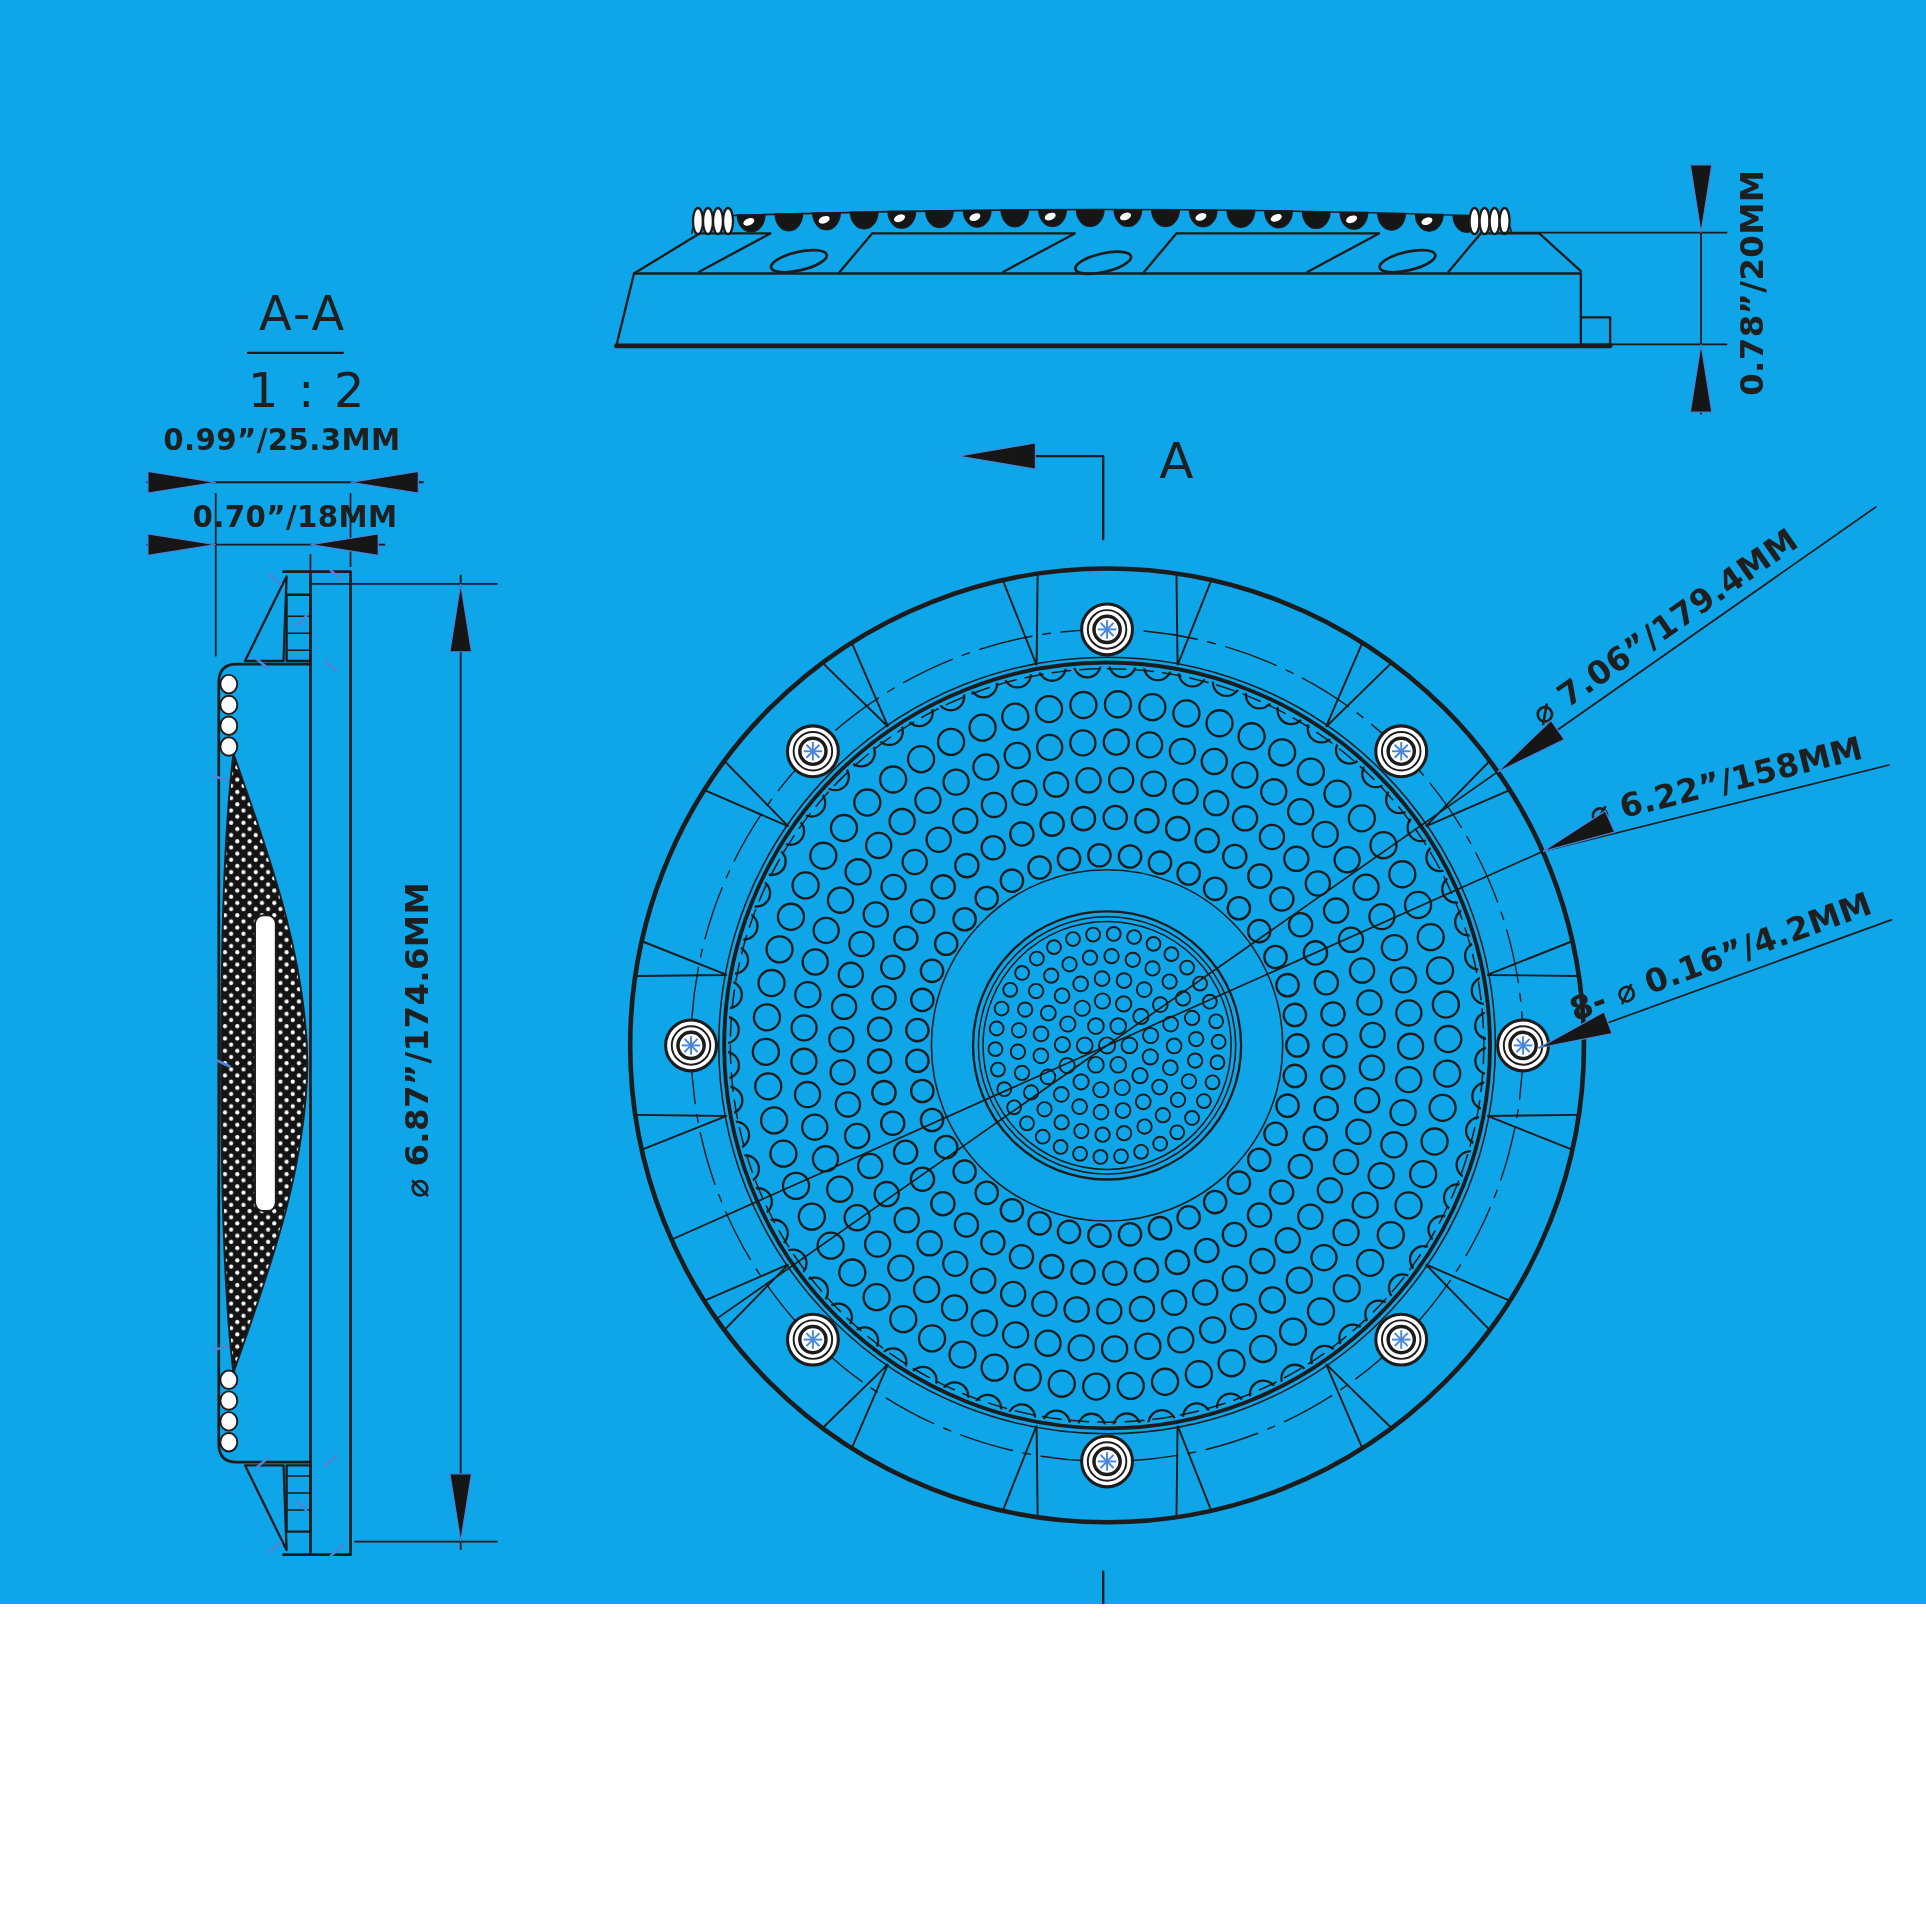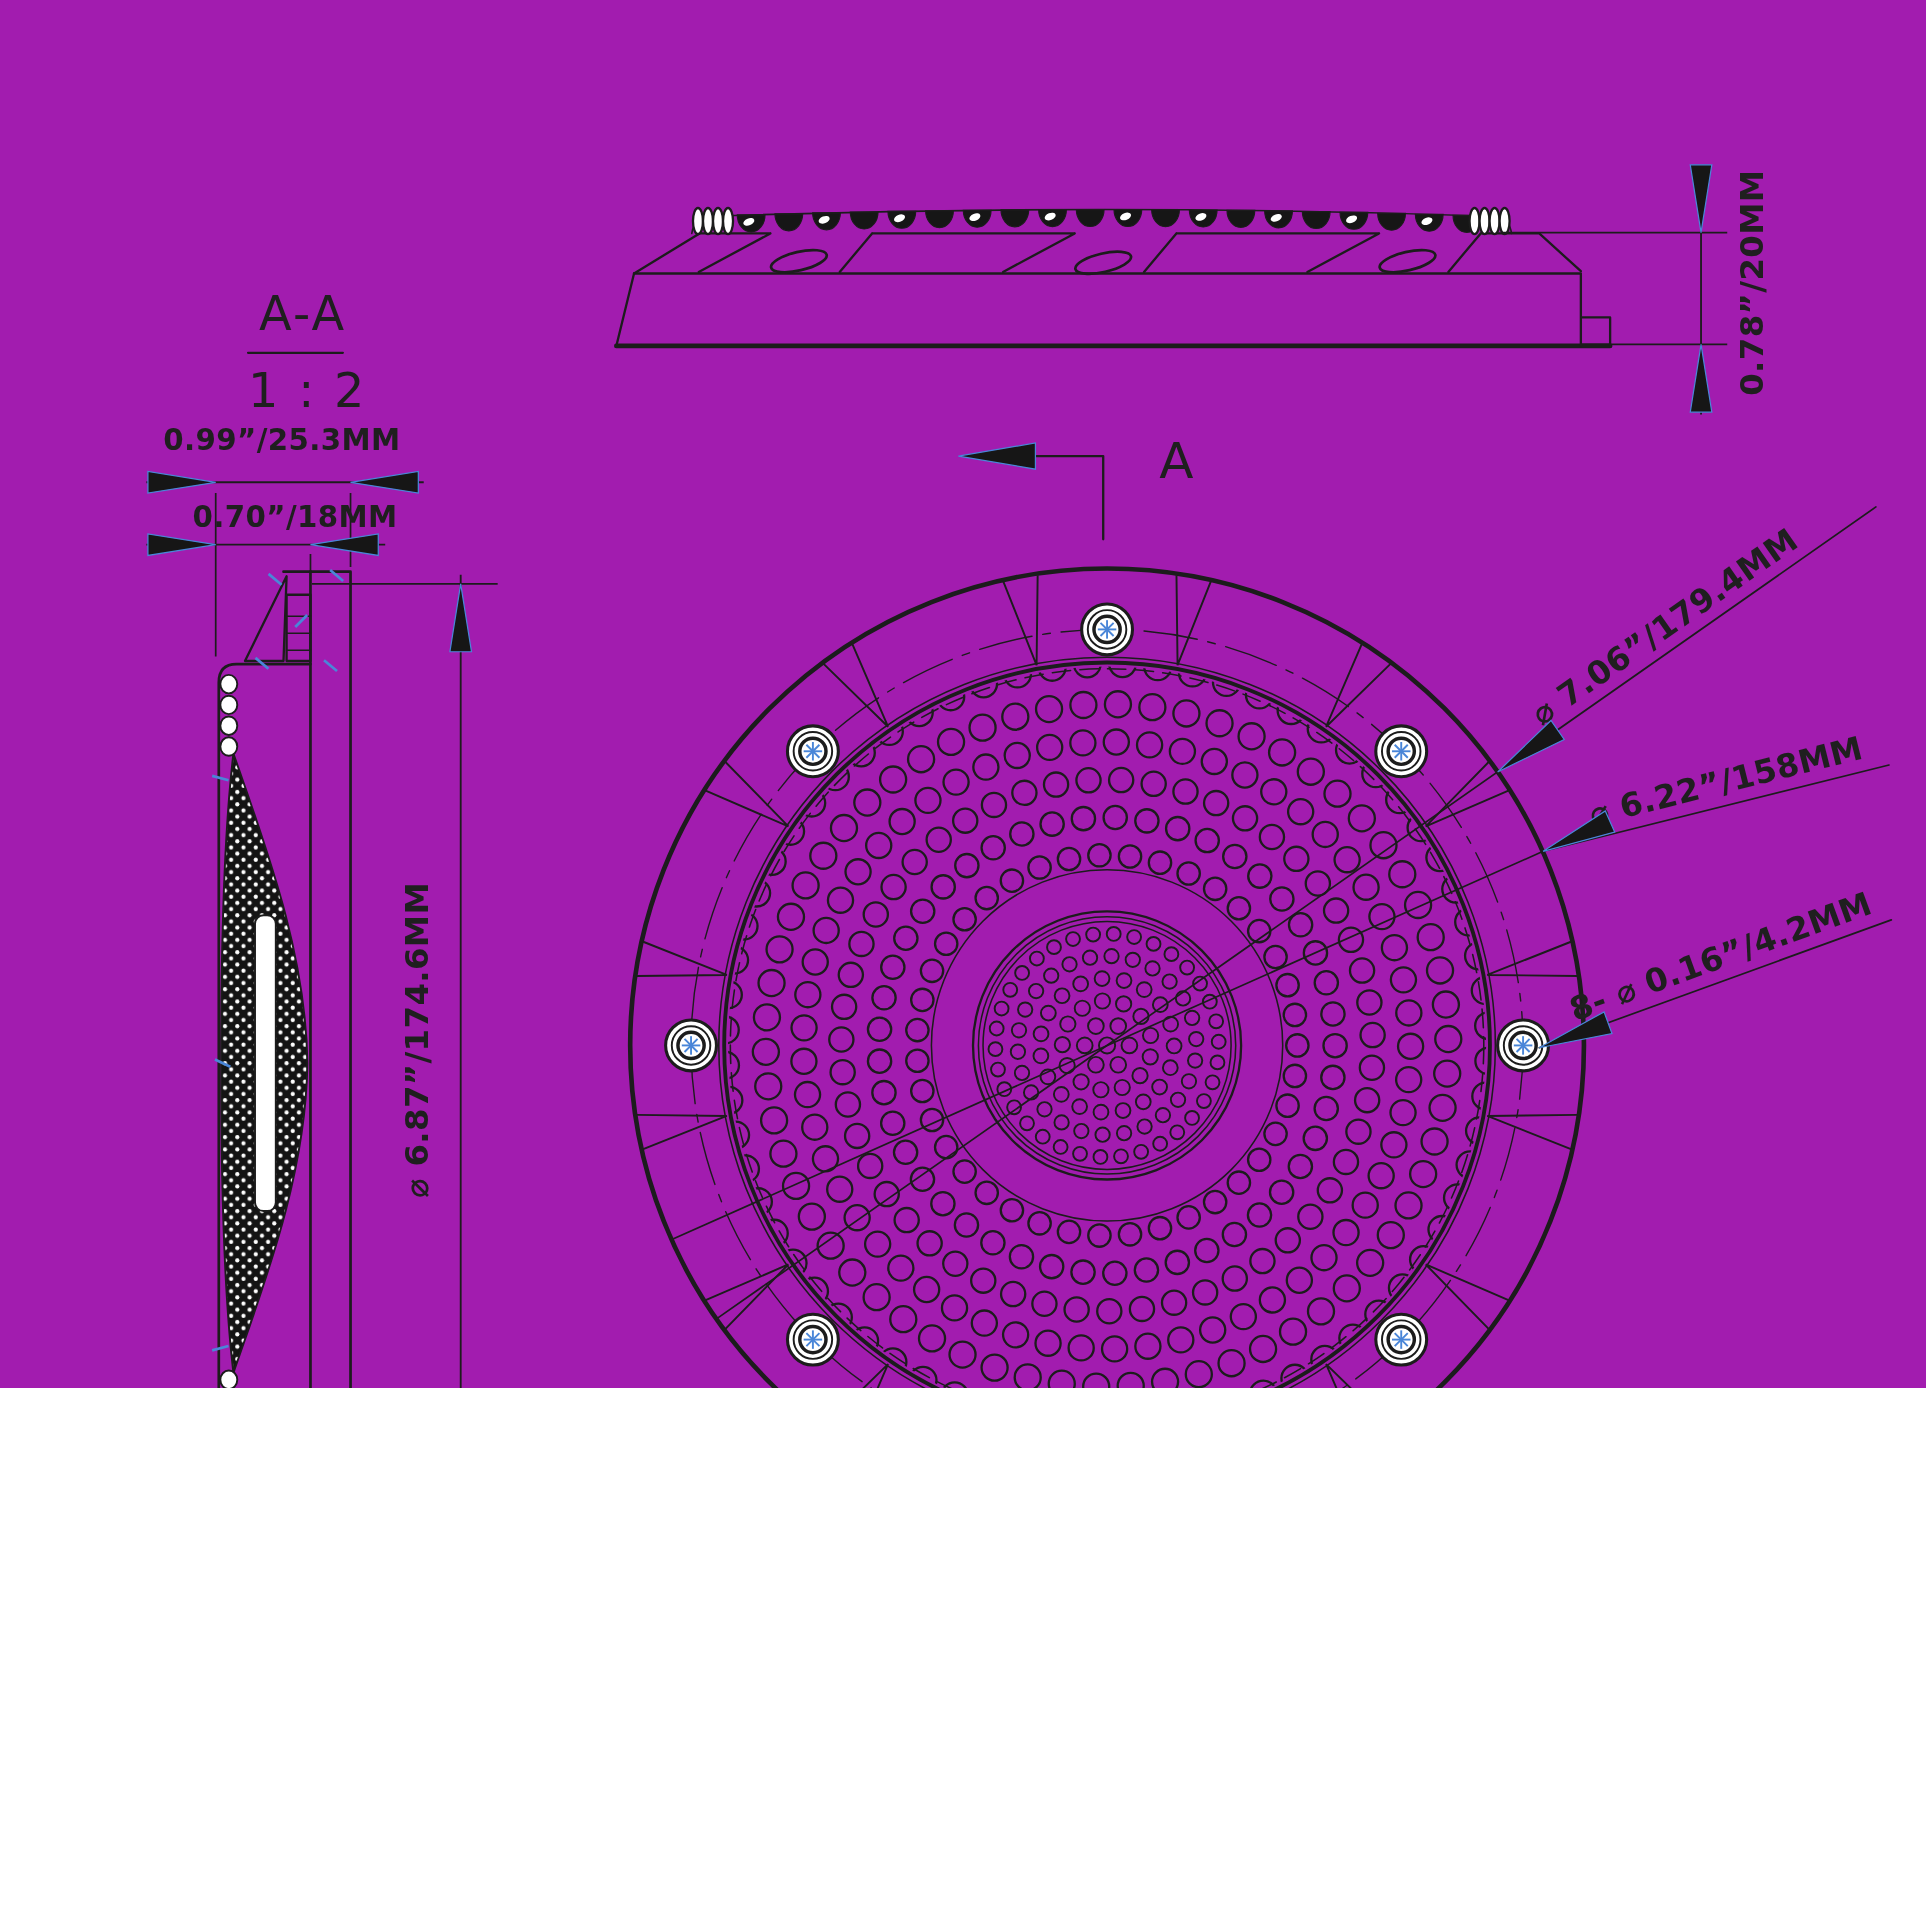--- a/index.html
+++ b/index.html
@@ -1,16 +1,16 @@
 <!DOCTYPE html>
 <html style="font-size:12.3px"><head>
 <meta charset="utf-8">
 <style>
   html,body{margin:0;padding:0;background:#ffffff;}
-  .canvas{position:relative;width:1926px;height:1388px;background:#a21caf;overflow:hidden;}
+  .canvas{position:relative;width:1926px;height:1604px;background:#0ea5e9;overflow:hidden;}
   svg{position:absolute;left:0;top:0;}
   .ln{stroke:#1c1c1c;fill:none;stroke-linecap:round;stroke-linejoin:round;}
   .thin{stroke-width:2;}
   .med{stroke-width:3;}
   .med2{stroke-width:3.5;}
   .thick{stroke-width:5;}
   .xthick{stroke-width:6;}
   .dimln{stroke:#1c1c1c;stroke-width:2.4;fill:none;}
   .extln{stroke:#1c1c1c;stroke-width:2.2;fill:none;}
   .dim{font:700 38px "DejaVu Sans","Liberation Sans",sans-serif;fill:#1f1f1f;letter-spacing:.5px;}

